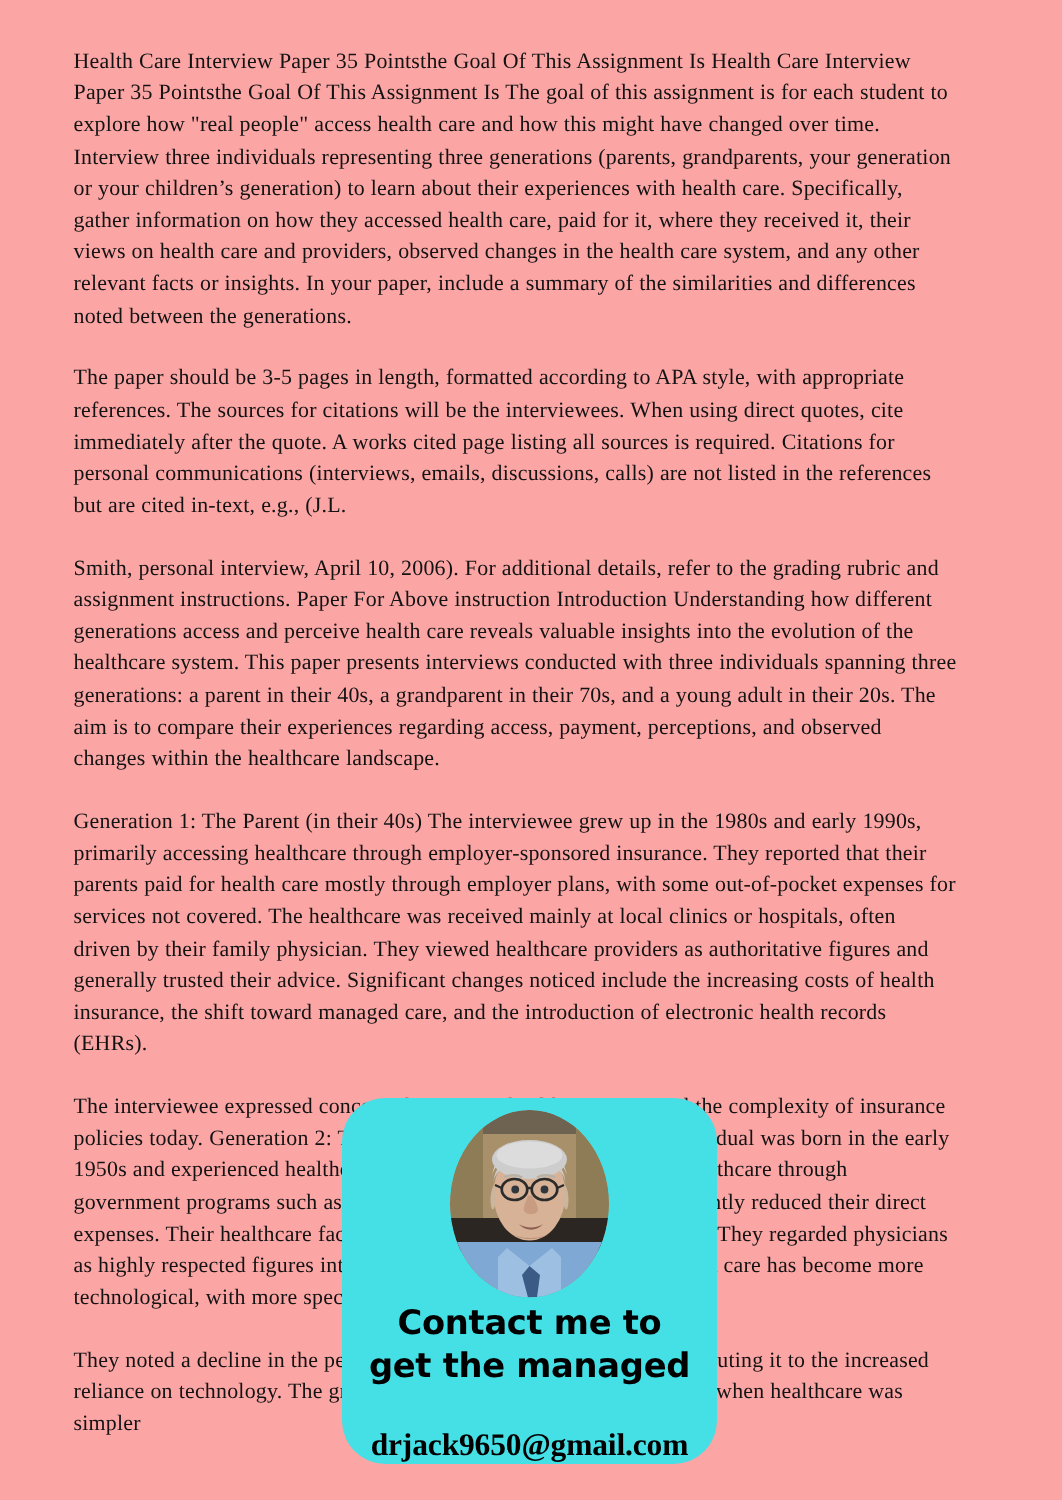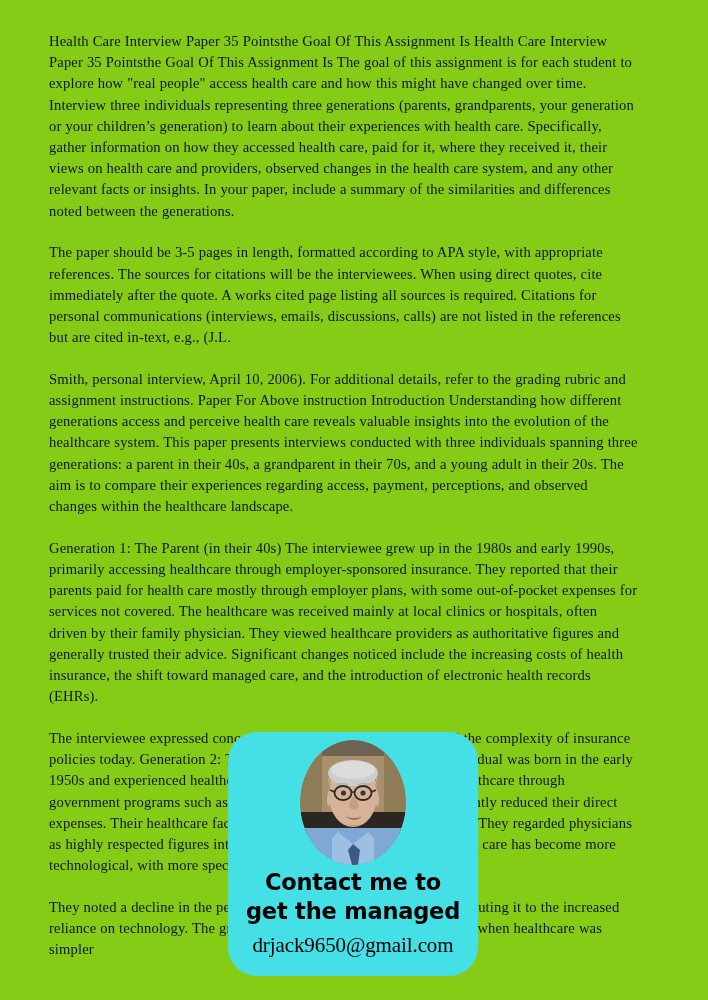--- a/index.html
+++ b/index.html
@@ -15,21 +15,21 @@
     font-family: "Liberation Serif", "DejaVu Serif", serif;
     color: #111111;
   }
 
   #page {
     position: absolute;
     left: 0;
     top: 0;
     width: 708px;
     height: 1000px;
-    background: #84cc16;
+    background: #fca5a5;
   }
 
   #doc-body {
     position: absolute;
     left: 49px;
     top: 31px;
     width: 590px;
   }
 
   .para {
@@ -78,25 +78,25 @@
   .promo-line {
     font-family: "DejaVu Sans", "Liberation Sans", sans-serif;
     font-weight: bold;
     font-size: 22.5px;
     line-height: 29px;
     color: #000000;
     letter-spacing: -0.2px;
   }
   #promo-email {
     font-family: "Liberation Serif", "DejaVu Serif", serif;
-    font-weight: normal;
+    font-weight: bold;
     font-size: 21px;
     line-height: 30px;
     color: #000000;
-    margin-top: 4px;
+    margin-top: 22px;
     letter-spacing: -0.1px;
   }
 </style>
 </head>
 <body>
 
 <div id="page">
 
   <div id="doc-body">
     <p class="para">Health Care Interview Paper 35 Pointsthe Goal Of This Assignment Is Health Care Interview Paper 35 Pointsthe Goal Of This Assignment Is The goal of this assignment is for each student to explore how "real people" access health care and how this might have changed over time. Interview three individuals representing three generations (parents, grandparents, your generation or your children’s generation) to learn about their experiences with health care. Specifically, gather information on how they accessed health care, paid for it, where they received it, their views on health care and providers, observed changes in the health care system, and any other relevant facts or insights. In your paper, include a summary of the similarities and differences noted between the generations.</p>

